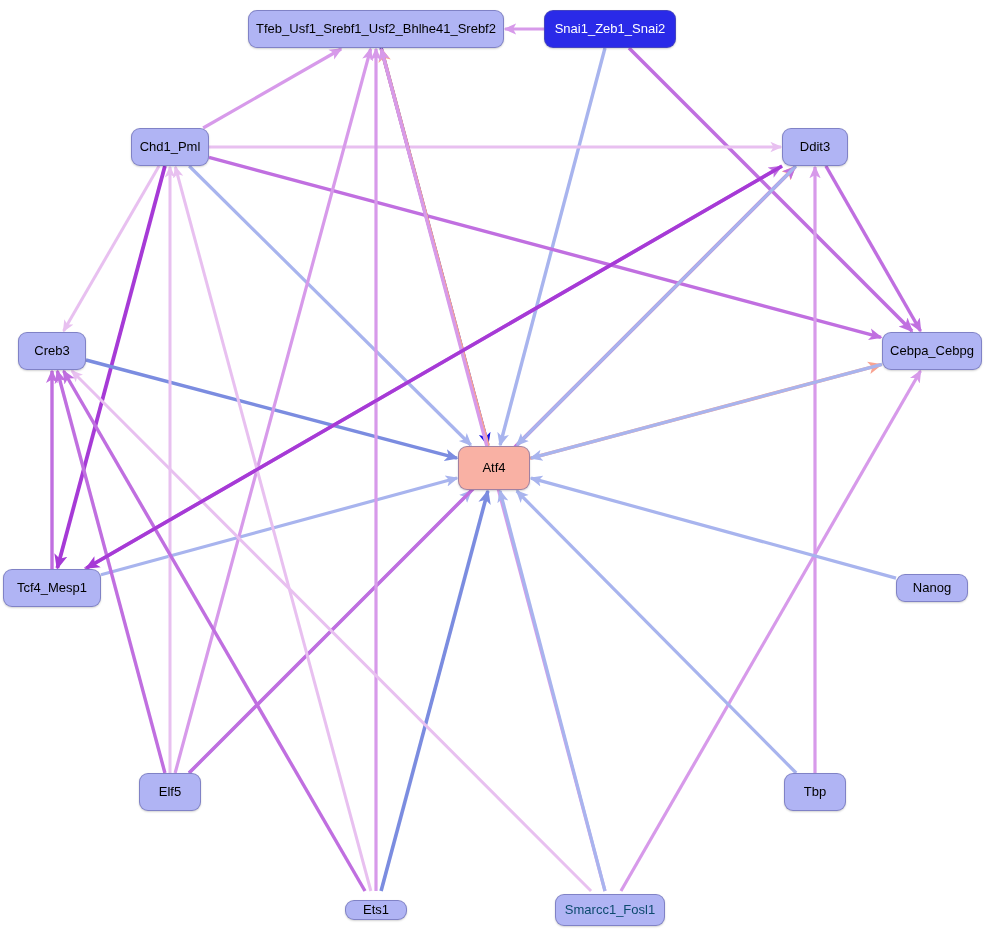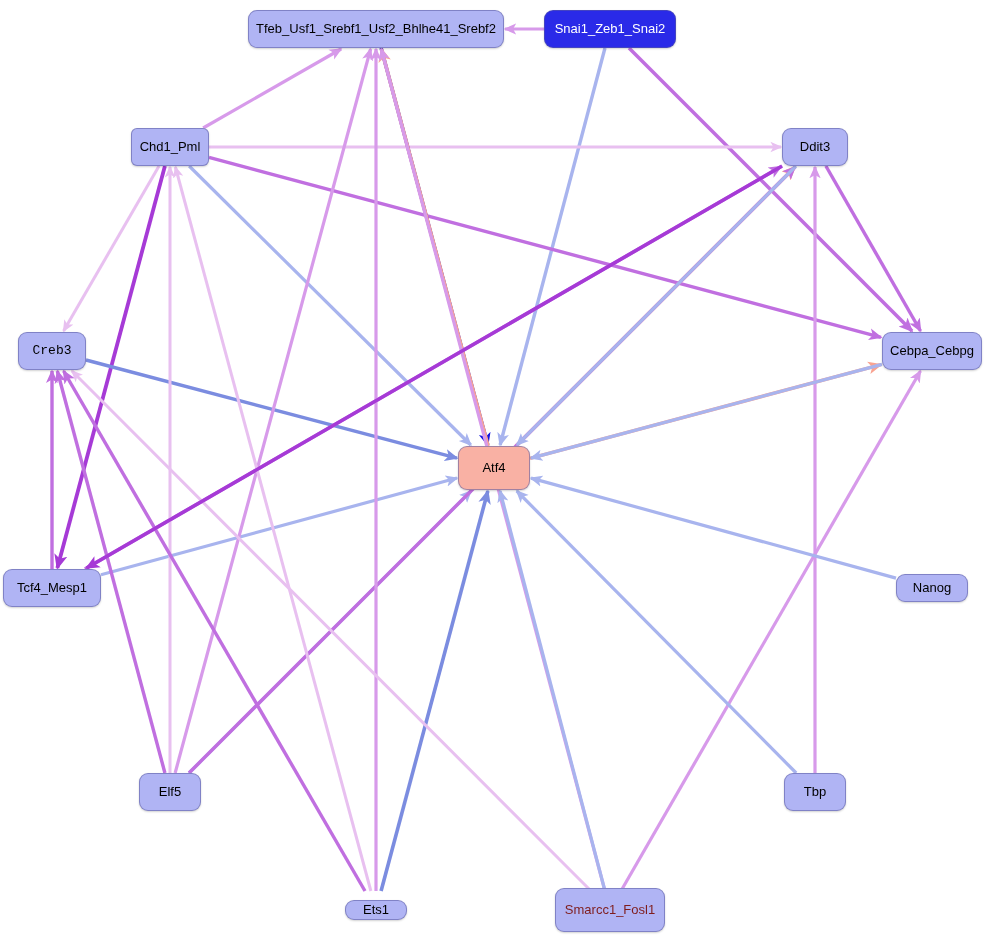--- a/index.html
+++ b/index.html
@@ -90,27 +90,27 @@
       <line x1="782.1269841269841" y1="166" x2="86.60317460317461" y2="568" stroke="#a63ad6" stroke-width="3.6" stroke-linecap="butt" marker-end="url(#ah4)"></line>
       <line x1="825.8970588235294" y1="166" x2="920.5294117647059" y2="331" stroke="#c06fe0" stroke-width="3.4" stroke-linecap="butt" marker-end="url(#ah2)"></line>
     </svg>
   <div id="node-layer">
       <div class="node" style="left: 376px; top: 29px; width: 256px; height: 38px; background: rgb(176, 180, 244); color: rgb(0, 0, 0);">
         <span>Tfeb_Usf1_Srebf1_Usf2_Bhlhe41_Srebf2</span>
       </div>
       <div class="node" style="left: 610px; top: 29px; width: 132px; height: 38px; background: rgb(42, 42, 232); color: rgb(255, 255, 255);">
         <span>Snai1_Zeb1_Snai2</span>
       </div>
-      <div class="node" style="left: 170px; top: 147px; width: 78px; height: 38px; background: rgb(176, 180, 244); color: rgb(0, 0, 0); border-radius: 6px;">
+      <div class="node" style="left: 170px; top: 147px; width: 78px; height: 38px; background: rgb(176, 180, 244); color: rgb(0, 0, 0);">
         <span>Chd1_Pml</span>
       </div>
       <div class="node" style="left: 815px; top: 147px; width: 66px; height: 38px; background: rgb(176, 180, 244); color: rgb(0, 0, 0);">
         <span>Ddit3</span>
       </div>
-      <div class="node" style="left: 52px; top: 351px; width: 68px; height: 38px; background: rgb(176, 180, 244); color: rgb(0, 0, 0); font-family: Liberation Mono, monospace;">
+      <div class="node" style="left: 52px; top: 351px; width: 68px; height: 38px; background: rgb(176, 180, 244); color: rgb(0, 0, 0);">
         <span>Creb3</span>
       </div>
       <div class="node" style="left: 932px; top: 351px; width: 100px; height: 38px; background: rgb(176, 180, 244); color: rgb(0, 0, 0);">
         <span>Cebpa_Cebpg</span>
       </div>
       <div class="node" style="left: 494px; top: 468px; width: 72px; height: 44px; background: rgb(249, 177, 164); color: rgb(0, 0, 0); text-align: center;">
         <span>Atf4</span>
       </div>
       <div class="node" style="left: 52px; top: 588px; width: 98px; height: 38px; background: rgb(176, 180, 244); color: rgb(0, 0, 0);">
         <span>Tcf4_Mesp1</span>
@@ -120,17 +120,17 @@
       </div>
       <div class="node" style="left: 170px; top: 792px; width: 62px; height: 38px; background: rgb(176, 180, 244); color: rgb(0, 0, 0); align-items: center;">
         <span>Elf5</span>
       </div>
       <div class="node" style="left: 815px; top: 792px; width: 62px; height: 38px; background: rgb(176, 180, 244); color: rgb(0, 0, 0);">
         <span>Tbp</span>
       </div>
       <div class="node" style="left: 376px; top: 910px; width: 62px; height: 20px; background: rgb(176, 180, 244); color: rgb(0, 0, 0);">
         <span>Ets1</span>
       </div>
-      <div class="node" style="left: 610px; top: 910px; width: 110px; height: 44px; background: rgb(176, 180, 244); color: #7f1d1d;">
+      <div class="node" style="left: 610px; top: 910px; width: 110px; height: 32px; background: rgb(176, 180, 244); color: #0c4a6e;">
         <span>Smarcc1_Fosl1</span>
       </div>
     </div>
 </div>
 
 </body></html>

